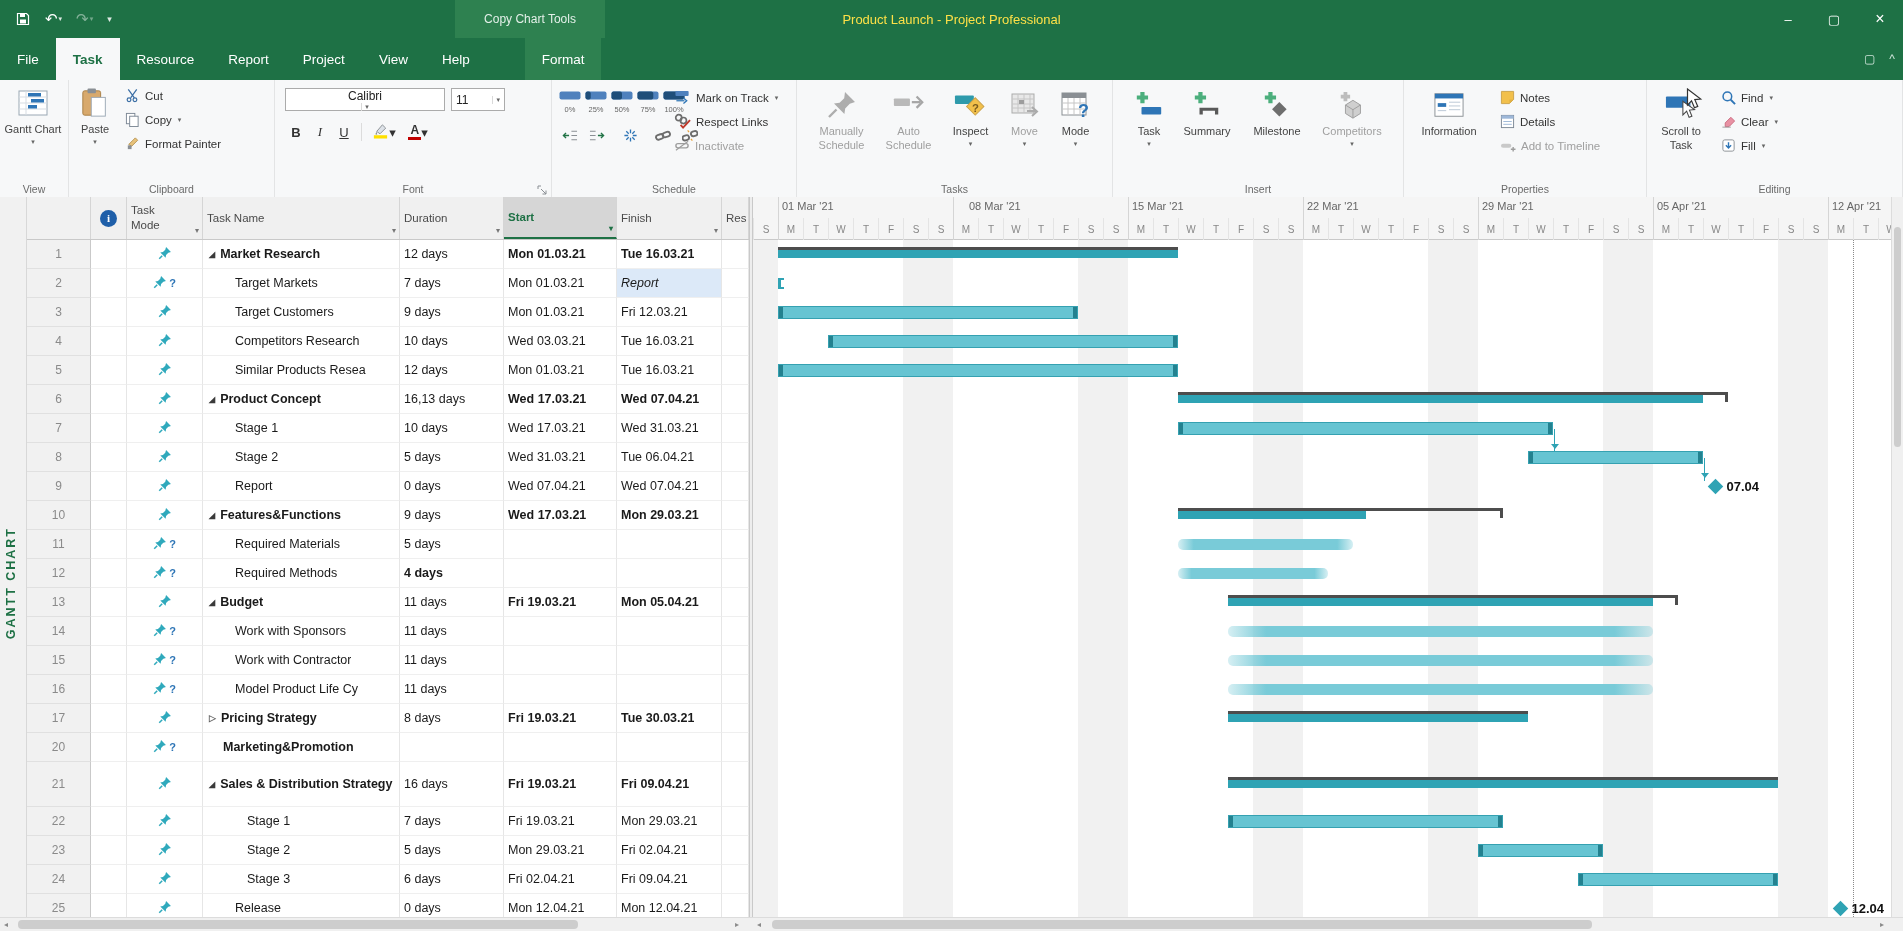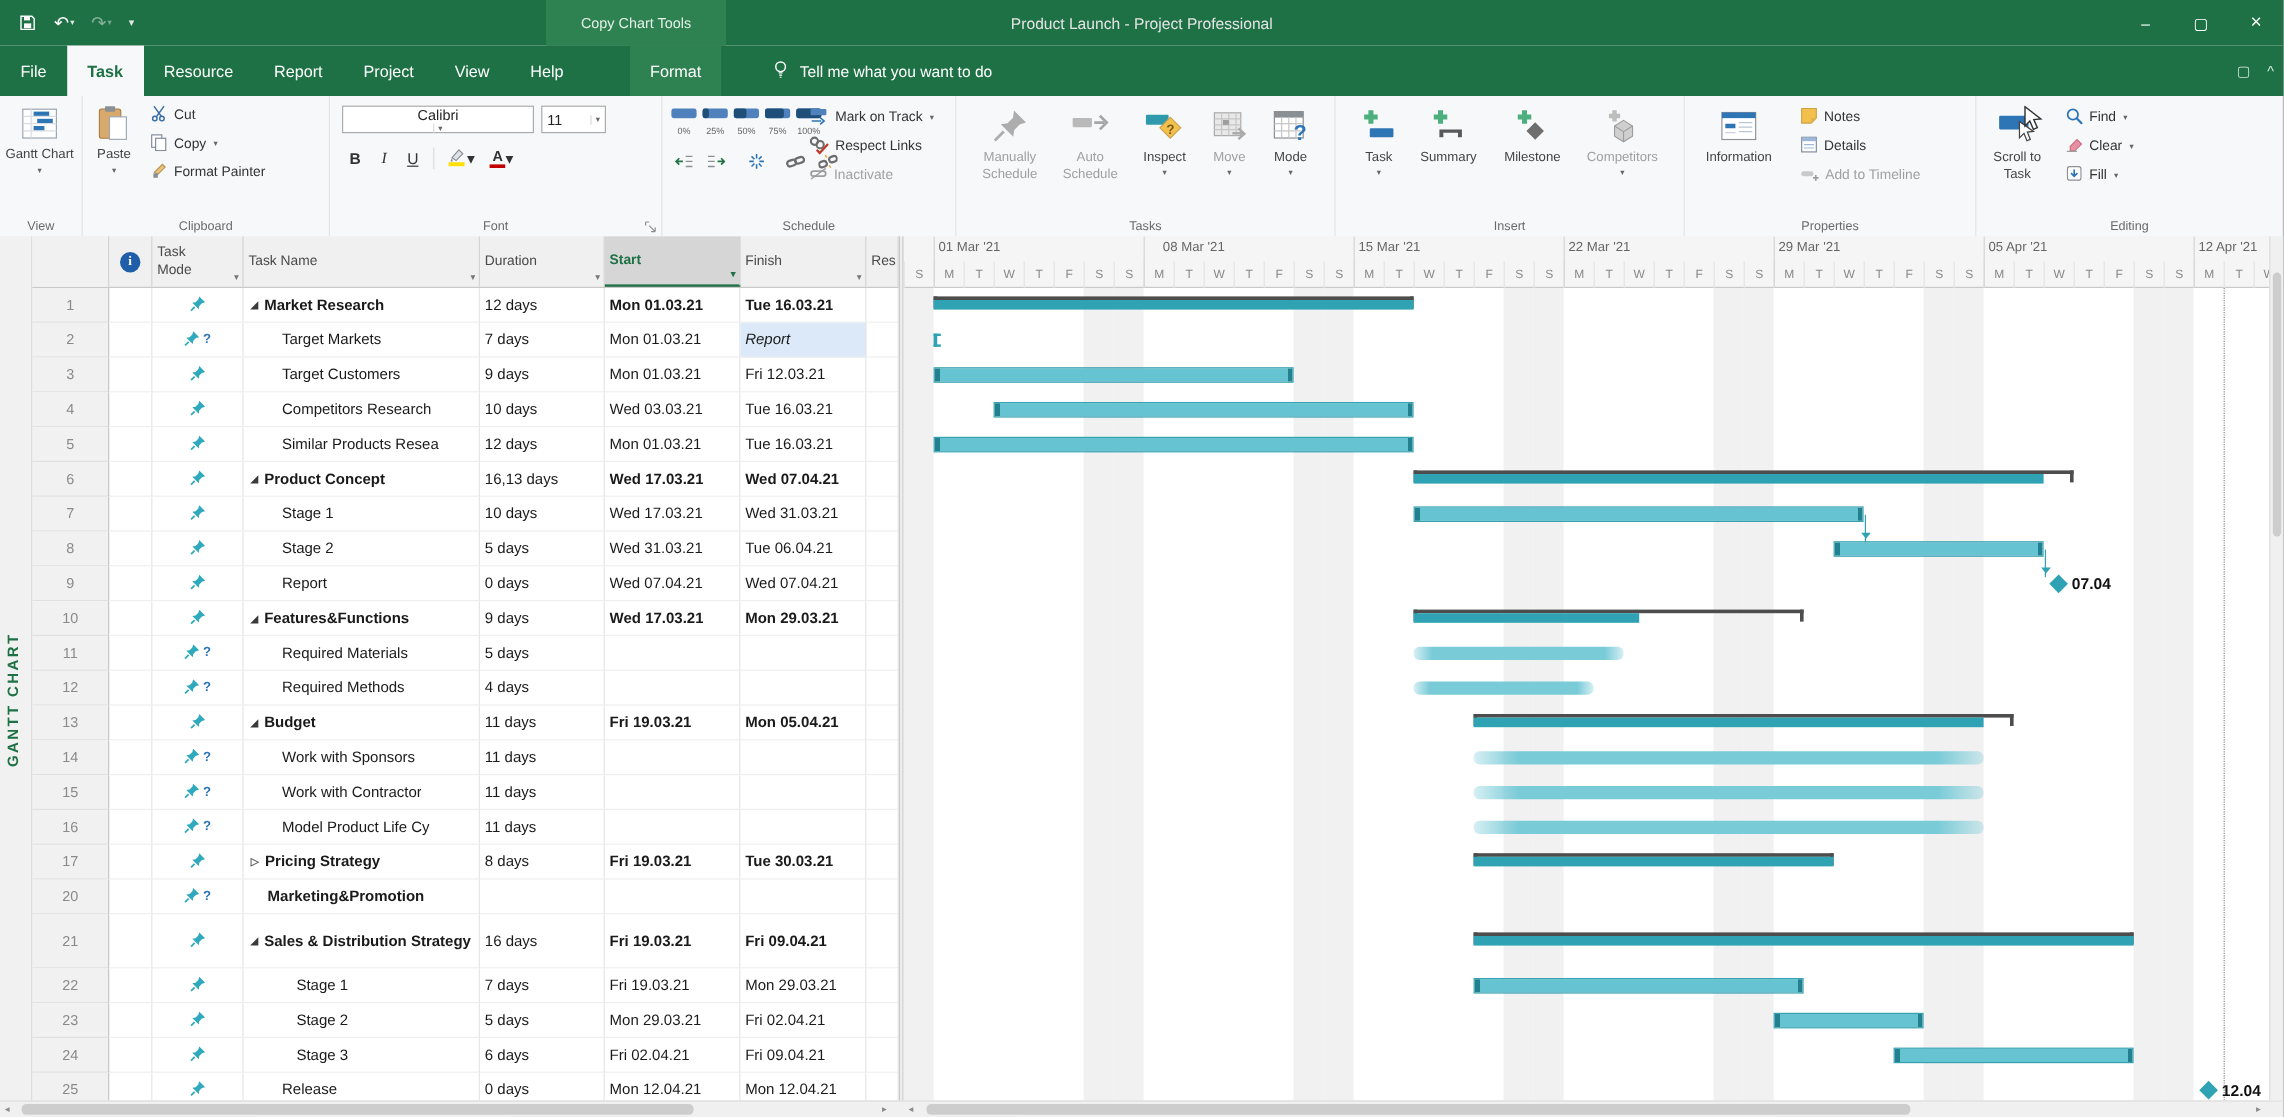--- a/index.html
+++ b/index.html
@@ -7,21 +7,21 @@
        font-family:"Liberation Sans",sans-serif;-webkit-font-smoothing:antialiased;color:#222;}
   
   #titlebar{position:absolute;left:0;top:0;width:1903px;height:38px;background:#1E7145;color:#fff;}
   .qat{position:absolute;left:10px;top:0;height:38px;display:flex;align-items:center;gap:4px;}
   .qbtn{display:flex;align-items:center;gap:1px;padding:2px 5px;font-size:15px;color:#fff;cursor:default;}
   .qbtn .caret{font-size:7px;opacity:.85;}
   .qbtn.dim{opacity:.45;}
   .ctxpanel{position:absolute;left:455px;top:0;width:150px;height:38px;background:#2E8150;
             display:flex;align-items:center;justify-content:center;font-size:12px;color:#E4F0E9;}
   #win-title{position:absolute;left:0;top:0;width:100%;height:38px;display:flex;align-items:center;
-             justify-content:center;font-size:13px;color:#e5e5e5;pointer-events:none;}
+             justify-content:center;font-size:13px;color:#fde047;pointer-events:none;}
   .winbtns{position:absolute;right:0;top:0;height:38px;display:flex;}
   .winbtn{width:46px;height:38px;display:flex;align-items:center;justify-content:center;font-size:13px;color:#fff;}
   
   #tabrow{position:absolute;left:0;top:38px;width:1903px;height:42px;background:#1E7145;display:flex;align-items:stretch;}
   .tab{padding:0 17px;display:flex;align-items:center;font-size:13.5px;color:#fff;cursor:default;}
   .tab.active{background:#F7F8F9;color:#1E7145;font-weight:bold;}
   .tab.contextual{background:#2E8150;margin-left:38px;}
   .tellme{display:flex;align-items:center;gap:8px;margin-left:42px;color:#fff;font-size:13px;}
   .tabrow-right{position:absolute;right:8px;top:38px;height:42px;display:flex;align-items:center;gap:14px;color:#cfe5da;font-size:12px;}
   
@@ -138,27 +138,20 @@
 
   <div id="tabrow">
       <div class="tab">File</div>
       <div class="tab active">Task</div>
       <div class="tab">Resource</div>
       <div class="tab">Report</div>
       <div class="tab">Project</div>
       <div class="tab">View</div>
       <div class="tab">Help</div>
       <div class="tab contextual">Format</div>
-      <div class="tellme">
-        <span class="ric-ic"><svg width="15" height="16" viewBox="0 0 16 17">
-            <circle cx="8" cy="6" r="4.3" fill="none" stroke="#fff" stroke-width="1.3"></circle>
-            <path d="M6.3 11.5h3.4M6.7 13.5h2.6M7.2 15.3h1.6" stroke="#fff" stroke-width="1.1"></path>
-          </svg></span>
-        <span>Tell me what you want to do</span>
-      </div>
     </div>
   <div class="tabrow-right">
     <span>▢</span>
     <span>^</span>
   </div>
 
   <div id="ribbon">
       <div class="rgroup" style="width: 69px;"><div class="rgroup-label">View</div><div class="rbig" style="width: 58px;">
           <div class="ric">
             <svg width="32" height="32" viewBox="0 0 32 32">
@@ -868,21 +861,21 @@
           <div class="cell mode" style="width: 76px; height: 100%;">
             <span><svg width="14" height="14" viewBox="0 0 16 16">
                 <path d="M9.2 1.2L14.8 6.8 11.8 7.7 9.2 10.3 8.7 13.4 2.6 7.3 5.7 6.8 8.3 4.2z" fill="#2FA9BC"></path>
                 <path d="M4.8 11.2L1.4 14.6" stroke="#2FA9BC" stroke-width="1.7"></path>
               </svg></span>
             <span class="qmark">?</span>
           </div>
           <div class="cell name" style="width: 197px; height: 100%; padding-left: 32px;">
             <span class="oneline">Required Methods</span>
           </div>
-          <div class="cell duration" style="width: 104px; height: 100%;">
+          <div class="cell duration" style="width: 104px; height: 100%; font-weight: bold;">
             <span class="oneline">4 days</span>
           </div>
           <div class="cell start" style="width: 113px; height: 100%;">
             <span class="oneline"></span>
           </div>
           <div class="cell finish" style="width: 105px; height: 100%;">
             <span class="oneline"></span>
           </div>
           <div class="cell res" style="width: 27px; height: 100%;"></div>
         </div>

